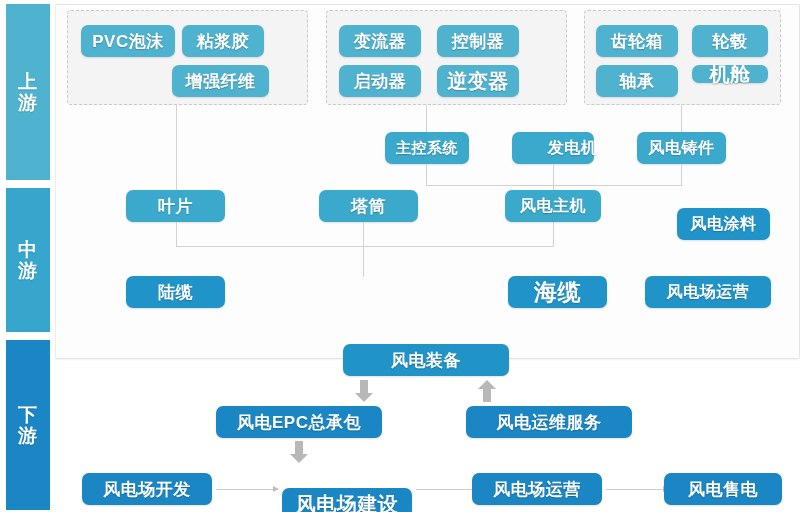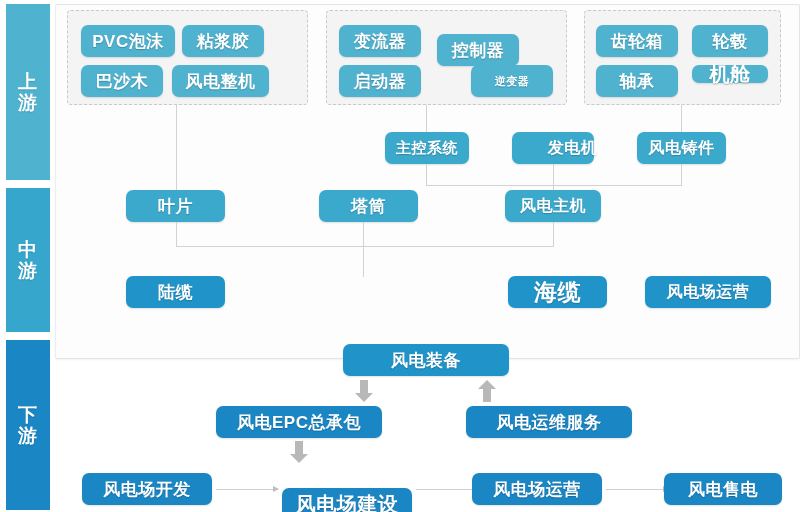--- a/index.html
+++ b/index.html
@@ -131,27 +131,26 @@
   </div>
 
   <div class="main-panel"></div>
 
   <div class="group-box" style="left:67px; top:10px; width:241px; height:95px;"></div>
   <div class="group-box" style="left:326px; top:10px; width:241px; height:95px;"></div>
   <div class="group-box" style="left:584px; top:10px; width:197px; height:95px;"></div>
 
   <div class="chip light" style="left:81px; top:25px; width:94px; height:32px; font-size:17px;">PVC泡沫</div>
   <div class="chip light" style="left:182px; top:25px; width:82px; height:32px; font-size:17px;">粘浆胶</div>
-  <div class="chip light" style="left:81px; top:65px; width:82px; height:32px; font-size:17px;">巴沙木</div>
-  <div class="chip light" style="left:172px; top:65px; width:97px; height:32px; font-size:17px;">风电整机</div>
+  <div class="chip light" style="left:172px; top:65px; width:97px; height:32px; font-size:17px;">增强纤维</div>
 
   <div class="chip light" style="left:339px; top:25px; width:82px; height:32px; font-size:17px;">变流器</div>
-  <div class="chip light" style="left:437px; top:34px; width:82px; height:32px; font-size:17px;">控制器</div>
+  <div class="chip light" style="left:437px; top:25px; width:82px; height:32px; font-size:17px;">控制器</div>
   <div class="chip light" style="left:339px; top:65px; width:82px; height:32px; font-size:17px;">启动器</div>
-  <div class="chip light" style="left:437px; top:65px; width:82px; height:32px; font-size:11px;margin-left:34px;">逆变器</div>
+  <div class="chip light" style="left:437px; top:65px; width:82px; height:32px; font-size:20px;">逆变器</div>
 
   <div class="chip light" style="left:596px; top:25px; width:82px; height:32px; font-size:17px;">齿轮箱</div>
   <div class="chip light" style="left:692px; top:25px; width:76px; height:32px; font-size:17px;">轮毂</div>
   <div class="chip light" style="left:596px; top:65px; width:82px; height:32px; font-size:17px;">轴承</div>
   <div class="chip light" style="left:692px; top:65px; width:76px; height:18px; font-size:20px;">机舱</div>
 
   <div class="ln v" style="left:176px; top:105px; height:89px;"></div>
 
   <div class="ln v" style="left:426px; top:105px; height:27px;"></div>
 
@@ -162,20 +161,21 @@
   <div class="chip mid" style="left:637px; top:132px; width:89px; height:32px; font-size:16px;">风电铸件</div>
 
   <div class="ln v" style="left:426px; top:164px; height:21px;"></div>
   <div class="ln h" style="left:426px; top:185px; width:256px;"></div>
   <div class="ln v" style="left:681px; top:164px; height:22px;"></div>
   <div class="ln v" style="left:553px; top:164px; height:28px;"></div>
 
   <div class="chip mid" style="left:126px; top:190px; width:99px; height:32px; font-size:17px;">叶片</div>
   <div class="chip mid" style="left:319px; top:190px; width:99px; height:32px; font-size:17px;">塔筒</div>
   <div class="chip mid" style="left:505px; top:190px; width:96px; height:32px; font-size:16px;">风电主机</div>
+  <div class="chip deep" style="left:677px; top:208px; width:93px; height:32px; font-size:16px;">风电涂料</div>
 
   <div class="ln v" style="left:176px; top:222px; height:24px;"></div>
   <div class="ln h" style="left:176px; top:246px; width:377px;"></div>
   <div class="ln v" style="left:553px; top:222px; height:25px;"></div>
   <div class="ln v" style="left:363px; top:222px; height:55px;"></div>
 
   <div class="chip deep" style="left:126px; top:276px; width:99px; height:32px; font-size:17px;">陆缆</div>
   <div class="chip deep" style="left:508px; top:276px; width:99px; height:32px; font-size:23px;">海缆</div>
   <div class="chip deep" style="left:645px; top:276px; width:126px; height:32px; font-size:16px;">风电场运营</div>
 

